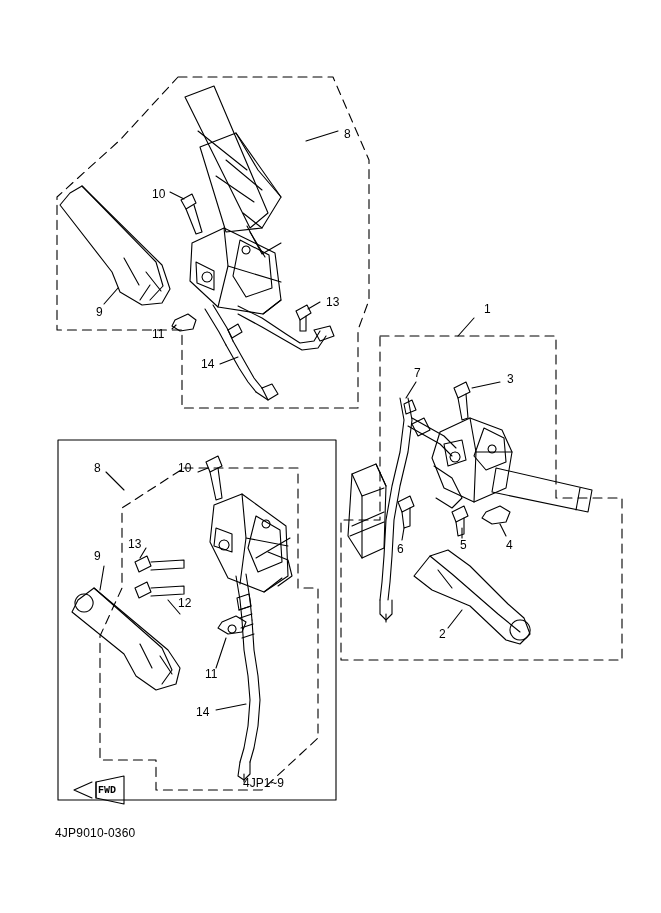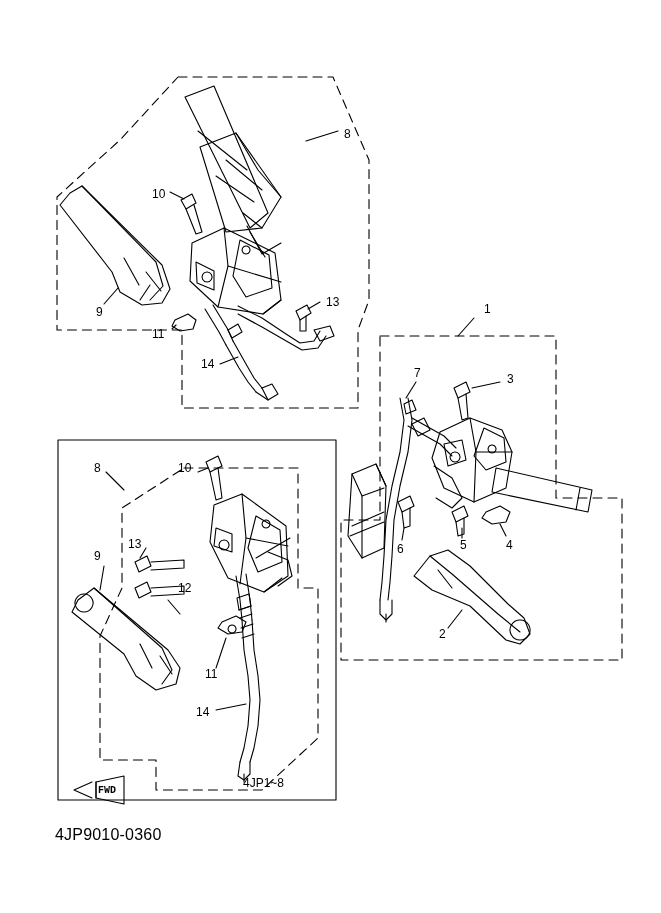--- a/index.html
+++ b/index.html
@@ -2,21 +2,21 @@
 <html><head>
 <meta charset="utf-8">
 <style>
   html,body{margin:0;padding:0;background:#ffffff;}
   body{width:661px;height:913px;font-family:"Liberation Sans",sans-serif;color:#000;overflow:hidden;}
   #sheet{position:relative;width:661px;height:913px;}
   svg.layer{position:absolute;left:0;top:0;width:661px;height:913px;}
   .lbl{position:absolute;font-size:12px;line-height:12px;color:#000;white-space:nowrap;}
   .grouplbl{position:absolute;font-size:12px;}
   .fwdtxt{position:absolute;font-size:10px;font-weight:bold;}
-  .docid{position:absolute;font-size:16px;letter-spacing:.2px;}
+  .docid{position:absolute;font-size:12px;letter-spacing:.2px;}
 </style>
 </head>
 <body>
 
 <div id="sheet">
 
   <svg class="layer" viewBox="0 0 661 913">
     <g fill="none" stroke="#000" stroke-width="1.1" stroke-linejoin="round" stroke-linecap="round">
 
       <path stroke-dasharray="9,6" d="M178,77 L333,77 L369,160 L369,300 L358,330 L358,408 L182,408 L182,330 L57,330 L57,197 L120,140 L178,77 Z"></path>
@@ -199,21 +199,21 @@
   <div class="lbl" style="left:414px;top:367px;">7</div>
   <div class="lbl" style="left:397px;top:543px;">6</div>
   <div class="lbl" style="left:460px;top:539px;">5</div>
   <div class="lbl" style="left:506px;top:539px;">4</div>
   <div class="lbl" style="left:439px;top:628px;">2</div>
 
   <div class="lbl" style="left:94px;top:462px;">8</div>
   <div class="lbl" style="left:178px;top:462px;">10</div>
   <div class="lbl" style="left:128px;top:538px;">13</div>
   <div class="lbl" style="left:94px;top:550px;">9</div>
-  <div class="lbl" style="left:178px;top:582px;">12</div>
+  <div class="lbl" style="left:178px;top:597px;">12</div>
   <div class="lbl" style="left:205px;top:668px;">11</div>
   <div class="lbl" style="left:196px;top:706px;">14</div>
 
-  <div class="grouplbl" style="left:243px;top:776px;">4JP1~8</div>
+  <div class="grouplbl" style="left:243px;top:776px;">4JP1~9</div>
   <div class="fwdtxt" style="left:98px;top:785px;font-family:Liberation Mono, monospace;">FWD</div>
   <div class="docid" style="left:55px;top:826px;">4JP9010-0360</div>
 
 </div>
 
 </body></html>

